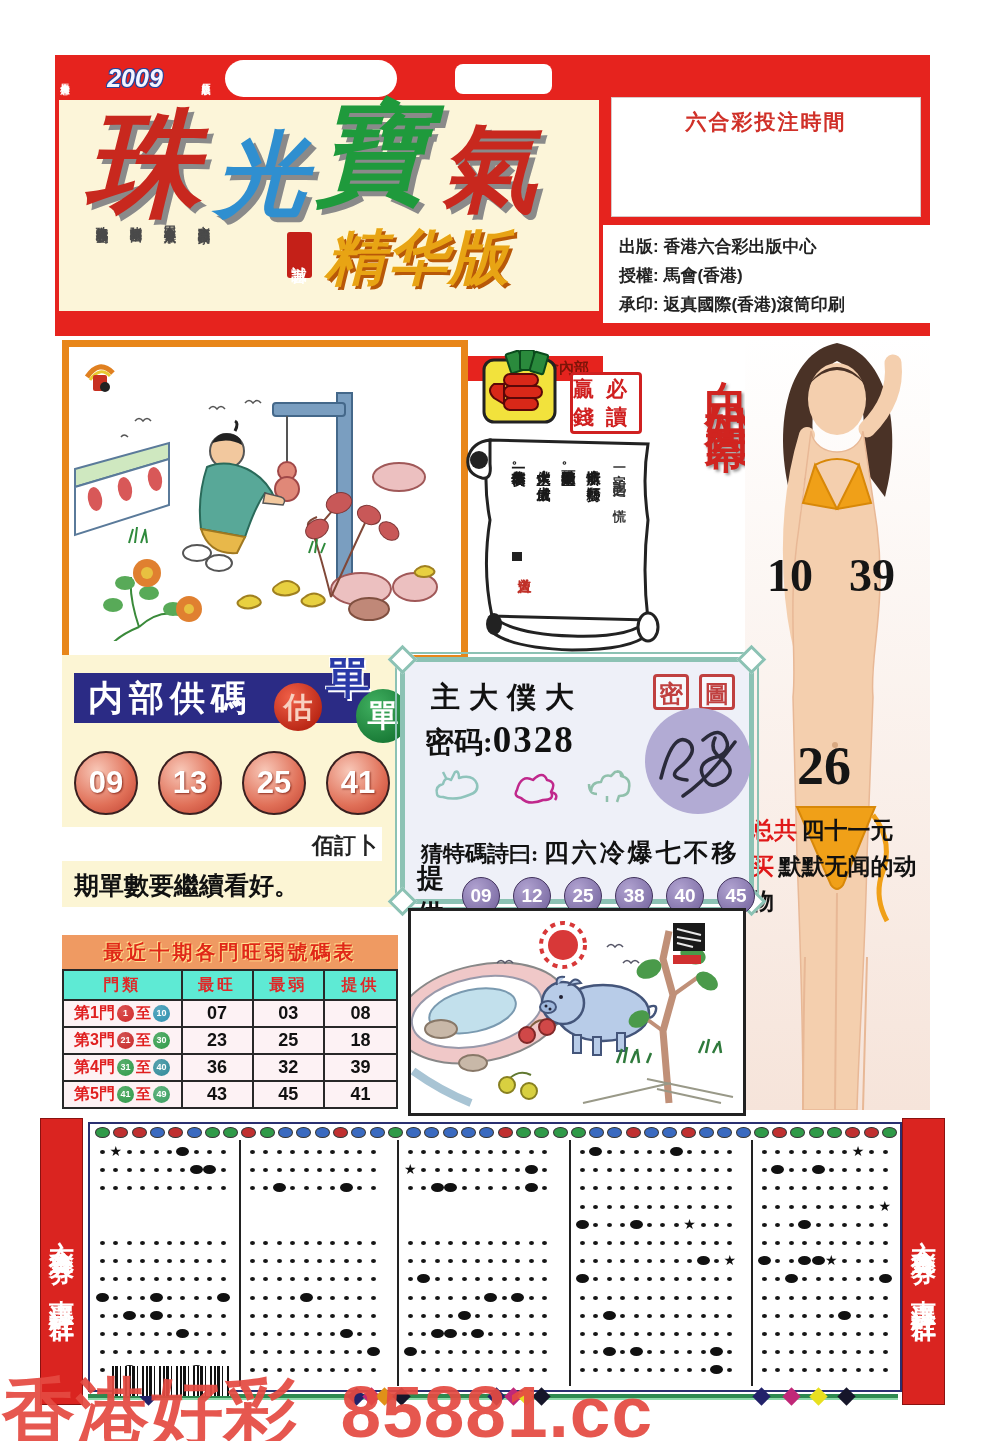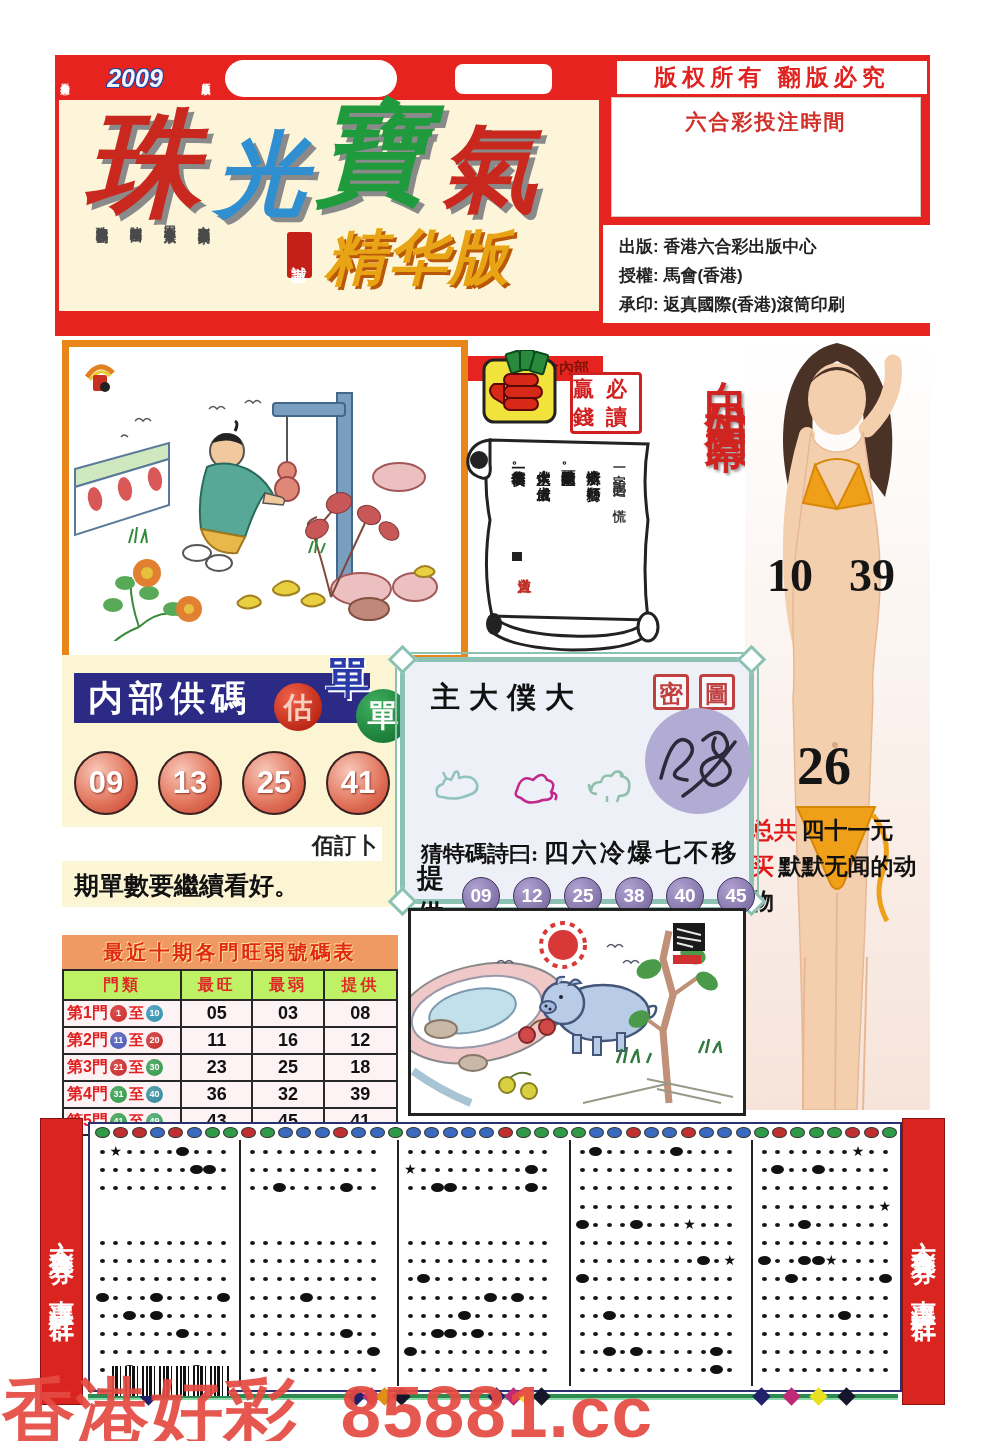--- a/index.html
+++ b/index.html
@@ -81,23 +81,23 @@
   .g-provide{left:12px;top:198px;display:flex;align-items:center;gap:9px;}
   .g-provide-label{font-size:27px;font-weight:bold;color:#111;font-family:"Liberation Serif",serif;}
   .ball-purple{width:38px;height:38px;border-radius:50%;border:1px solid #40305c;box-sizing:border-box;
                background:radial-gradient(circle at 35% 30%,#b0a2d0,#70609a);color:#fff;font-size:19px;font-weight:bold;
                text-align:center;line-height:36px;}
   
   #ttable{left:62px;top:935px;width:336px;height:180px;}
   .t-title{height:34px;background:#ef9a62;color:#e02818;font-weight:bold;font-size:20px;letter-spacing:3px;
            text-align:center;line-height:34px;text-shadow:1px 1px 0 #ffe090,-1px -1px 0 #ffe090;}
   #ttable table{width:100%;border-collapse:collapse;background:#fdf2f4;}
-  #ttable th{border:2px solid #282828;color:#e02828;font-size:16px;height:26px;letter-spacing:3px;background:#bef264;}
+  #ttable th{border:2px solid #282828;color:#e02828;font-size:16px;height:26px;letter-spacing:3px;background:#5eead4;}
   #ttable td{border:2px solid #282828;text-align:center;font-size:18px;color:#111;height:23px;font-weight:bold;}
-  .door-cell{display:flex;align-items:center;gap:2px;padding-left:2px;}
+  .door-cell{display:flex;align-items:center;gap:2px;padding-left:9px;}
   .door-name{color:#e02020;font-weight:bold;font-size:16px;}
   .door-zhi{color:#e02020;font-weight:bold;font-size:15px;}
   .mini-ball{width:17px;height:17px;border-radius:50%;color:#fff;font-size:9px;font-weight:bold;text-align:center;line-height:17px;}
   
   #cartoon2{left:408px;top:908px;width:332px;height:202px;border:3px solid #222;background:#fff;}
   
   .strip{width:43px;height:287px;background:#da2420;border:1px solid #8a1210;box-sizing:border-box;
          color:#fff;writing-mode:vertical-rl;text-orientation:upright;font-size:25px;font-weight:bold;
          letter-spacing:6px;text-align:center;line-height:41px;}
   #strip-left{left:40px;top:1118px;}
@@ -122,21 +122,20 @@
 <div class="page">
 
   <div class="abs" id="header">
     <div class="abs logo">
       <div class="logo-side">馬會標志</div>
       <div class="logo-year">2009</div>
       <div class="logo-side">原裝正版</div>
     </div>
     <div class="abs pill" style="left:170px;top:5px;width:172px;height:37px;border-radius:19px;"></div>
     <div class="abs pill" style="left:400px;top:9px;width:97px;height:30px;border-radius:8px;"></div>
-    <div class="abs copyright">版权所有 翻版必究</div>
 
     <div class="abs title-area">
       <div class="abs main-title" id="main-title">
           <span style="font-size: 116px; color: rgb(200, 40, 30); position: relative; top: 4px; margin-right: 14px;">珠</span>
           <span style="font-size: 92px; color: rgb(47, 143, 208); position: relative; top: 26px; margin-right: 10px;">光</span>
           <span style="font-size: 110px; color: rgb(31, 154, 60); position: relative; top: -4px; margin-right: 14px;">寶</span>
           <span style="font-size: 96px; color: rgb(200, 40, 30); position: relative; top: 18px; margin-right: 0px;">氣</span>
         </div>
       <div class="abs mottos" id="mottos">
           <div class="motto-col">珠光寶氣尋靈碼</div>
@@ -341,20 +340,23 @@
   <div class="abs" id="guess">
     <div class="abs corner" style="left:-13px;top:-13px;"></div>
     <div class="abs corner" style="right:-13px;top:-13px;"></div>
     <div class="abs corner" style="left:-13px;bottom:-13px;"></div>
     <div class="abs corner" style="right:-13px;bottom:-13px;"></div>
     <div class="abs g-title">主大僕大</div>
     <div class="abs g-stamps" id="g-stamps">
         <div class="g-stamp">密</div>
         <div class="g-stamp">圖</div>
       </div>
+    <div class="abs g-pass">
+      <span>密码:</span><b>0328</b>
+    </div>
     <div class="abs g-zodiac" id="g-zodiac">
         <div><svg width="50" height="38" viewBox="0 0 50 38">
             <path d="M4 26 Q2 18 10 16 Q12 8 18 12 L22 4 Q26 2 26 10 Q40 6 44 16 Q46 24 36 27 Q22 33 10 29 Q4 29 4 26 Z M14 12 L10 4" fill="none" stroke="#8fc4bc" stroke-width="2.5" stroke-linejoin="round"></path>
           </svg></div>
         <div><svg width="50" height="38" viewBox="0 0 50 38">
             <path d="M8 22 Q12 6 24 12 Q34 2 38 12 Q48 14 42 24 Q46 32 34 32 Q20 38 12 30 Q4 28 8 22 Z M42 24 q8 2 4 8" fill="none" stroke="#c0288c" stroke-width="2.5" stroke-linejoin="round"></path>
           </svg></div>
         <div><svg width="50" height="38" viewBox="0 0 50 38">
             <path d="M6 24 Q6 14 16 14 Q18 6 26 8 L30 4 Q36 2 36 8 Q46 10 44 20 Q44 28 34 28 L32 34 M22 28 L22 34 M12 26 Q4 26 4 16 M30 4 q6 -2 8 4" fill="none" stroke="#90c0ac" stroke-width="2.5" stroke-linejoin="round"></path>
           </svg></div>
@@ -398,36 +400,23 @@
       <tbody id="t-body">
           <tr>
             <td>
               <div class="door-cell">
                 <span class="door-name">第1門</span>
                 <span class="mini-ball" style="background: radial-gradient(circle at 35% 30%, rgba(255, 255, 255, 0.2), transparent), rgb(208, 40, 40);">1</span>
                 <span class="door-zhi">至</span>
                 <span class="mini-ball" style="background: radial-gradient(circle at 35% 30%, rgba(255, 255, 255, 0.2), transparent), rgb(47, 146, 176);">10</span>
               </div>
             </td>
-            <td>05</td>
+            <td>07</td>
             <td>03</td>
             <td>08</td>
-          </tr>
-          <tr>
-            <td>
-              <div class="door-cell">
-                <span class="door-name">第2門</span>
-                <span class="mini-ball" style="background: radial-gradient(circle at 35% 30%, rgba(255, 255, 255, 0.2), transparent), rgb(72, 88, 184);">11</span>
-                <span class="door-zhi">至</span>
-                <span class="mini-ball" style="background: radial-gradient(circle at 35% 30%, rgba(255, 255, 255, 0.2), transparent), rgb(200, 40, 40);">20</span>
-              </div>
-            </td>
-            <td>11</td>
-            <td>16</td>
-            <td>12</td>
           </tr>
           <tr>
             <td>
               <div class="door-cell">
                 <span class="door-name">第3門</span>
                 <span class="mini-ball" style="background: radial-gradient(circle at 35% 30%, rgba(255, 255, 255, 0.2), transparent), rgb(200, 40, 40);">21</span>
                 <span class="door-zhi">至</span>
                 <span class="mini-ball" style="background: radial-gradient(circle at 35% 30%, rgba(255, 255, 255, 0.2), transparent), rgb(47, 154, 72);">30</span>
               </div>
             </td>

